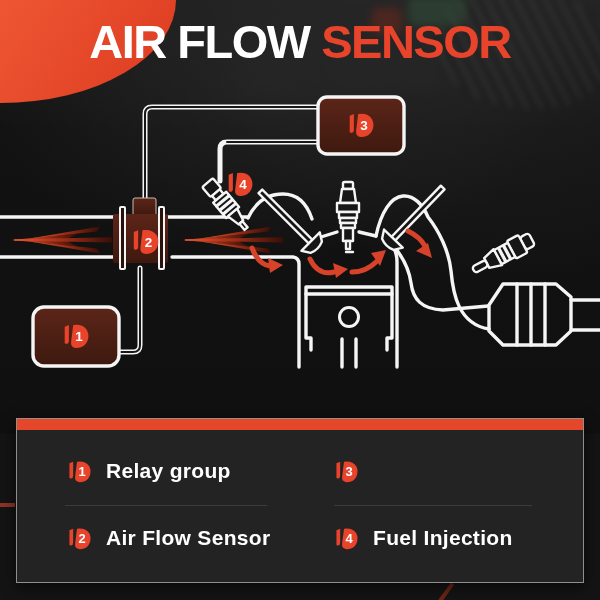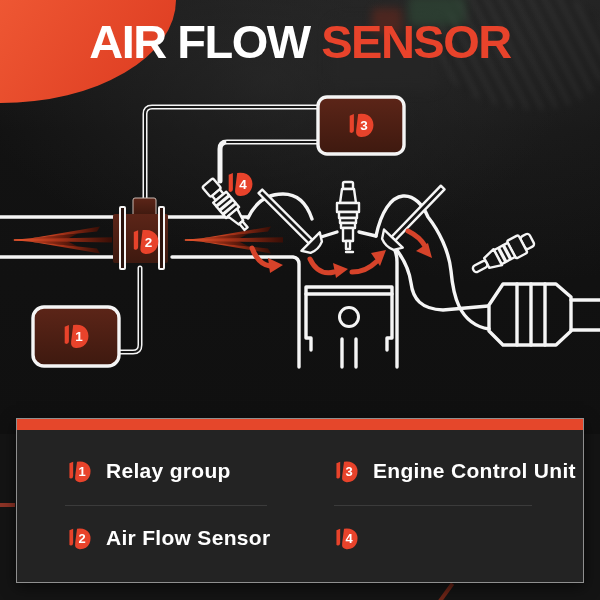--- a/index.html
+++ b/index.html
@@ -250,27 +250,27 @@
         <text class="badge-num" x="15.8" y="16.8">2</text>
       </svg>
       <span class="legend-label">Air Flow Sensor</span>
     </div>
 
     <div class="legend-item li-3">
       <svg viewBox="0 0 26 24">
         <use href="#badge-shape"></use>
         <text class="badge-num" x="15.8" y="16.8">3</text>
       </svg>
-      <span class="legend-label">Engine Control Unit</span>
     </div>
 
     <div class="legend-item li-4">
       <svg viewBox="0 0 26 24">
         <use href="#badge-shape"></use>
         <text class="badge-num" x="15.8" y="16.8">4</text>
       </svg>
+      <span class="legend-label">Fuel Injection</span>
     </div>
 
     <div class="legend-divider ld-1"></div>
     <div class="legend-divider ld-2"></div>
   </div>
 
 </div>
 
 </body></html>

